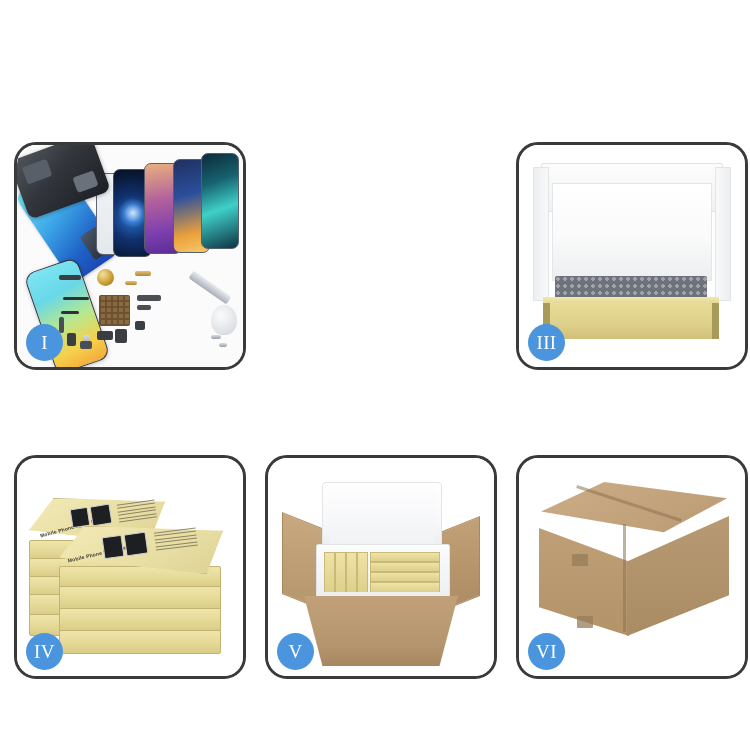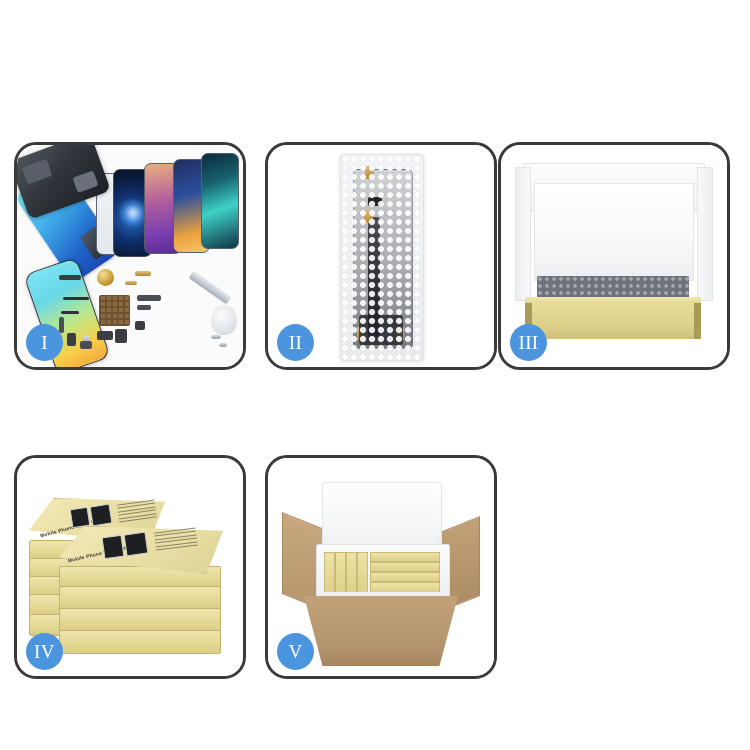--- a/index.html
+++ b/index.html
@@ -369,38 +369,22 @@
         <div class="part" style="left:118px;top:176px;width:10px;height:9px;"></div>
         <div class="part sm" style="left:63px;top:196px;width:12px;height:8px;"></div>
         <div class="tool"></div>
         <div class="tool2"></div>
         <div class="part silver" style="right:22px;top:190px;width:10px;height:4px;"></div>
         <div class="part silver" style="right:16px;top:198px;width:8px;height:4px;"></div>
       </div>
       <div class="badge">I</div>
     </div>
 
-    <div class="panel" style="left:265px;top:142px;width:232px;height:228px;">
-      <div class="panel-inner">
-        <div class="bubblebag">
-          <div class="innerpart"></div>
-          <div class="flex-strip"></div>
-          <div class="conn" style="left:27px;top:42px;width:14px;height:9px;"></div>
-          <div class="tape" style="left:24px;top:11px;"></div>
-          <div class="tape" style="left:23px;top:55px;"></div>
-          <div class="tape" style="left:16px;top:172px;"></div>
-          <div class="tape" style="left:54px;top:172px;"></div>
-          <div class="conn" style="left:18px;top:160px;width:44px;height:30px;border-radius:3px;opacity:.8;"></div>
-          <div class="bubbles"></div>
-        </div>
-      </div>
-      <div class="badge">II</div>
-    </div>
-
-    <div class="panel" style="left:498px;top:142px;width:232px;height:228px;padding-left:32px;">
+
+    <div class="panel" style="left:516px;top:142px;width:232px;height:228px;padding-left:32px;">
       <div class="panel-inner">
         <div class="lidback"></div>
         <div class="lidleft"></div>
         <div class="lidright"></div>
         <div class="foamsheet"></div>
         <div class="graybubble"></div>
         <div class="boxlip"></div>
         <div class="boxfront"></div>
       </div>
       <div class="badge">III</div>
@@ -470,15 +454,27 @@
           <div class="ibox" style="left:46px;top:2px;width:68px;height:8px;"></div>
           <div class="ibox" style="left:46px;top:12px;width:68px;height:8px;"></div>
           <div class="ibox" style="left:46px;top:22px;width:68px;height:8px;"></div>
           <div class="ibox" style="left:46px;top:32px;width:68px;height:9px;"></div>
         </div>
         <div class="carton-front"></div>
       </div>
       <div class="badge">V</div>
     </div>
 
+    <div class="panel" style="left:516px;top:455px;width:232px;height:224px;">
+      <div class="panel-inner">
+        <div class="ctop"></div>
+        <div class="cfrontL"></div>
+        <div class="cfrontR"></div>
+        <div class="seam" style="left:55px;top:44px;width:110px;height:3px;transform:rotate(18deg);"></div>
+        <div class="seam" style="left:104px;top:66px;width:3px;height:108px;"></div>
+        <div class="tapetab" style="left:53px;top:96px;width:16px;height:12px;"></div>
+        <div class="tapetab" style="left:58px;top:158px;width:16px;height:12px;"></div>
+      </div>
+      <div class="badge">VI</div>
+    </div>
 
   </div>
 </div>
 
 </body></html>

